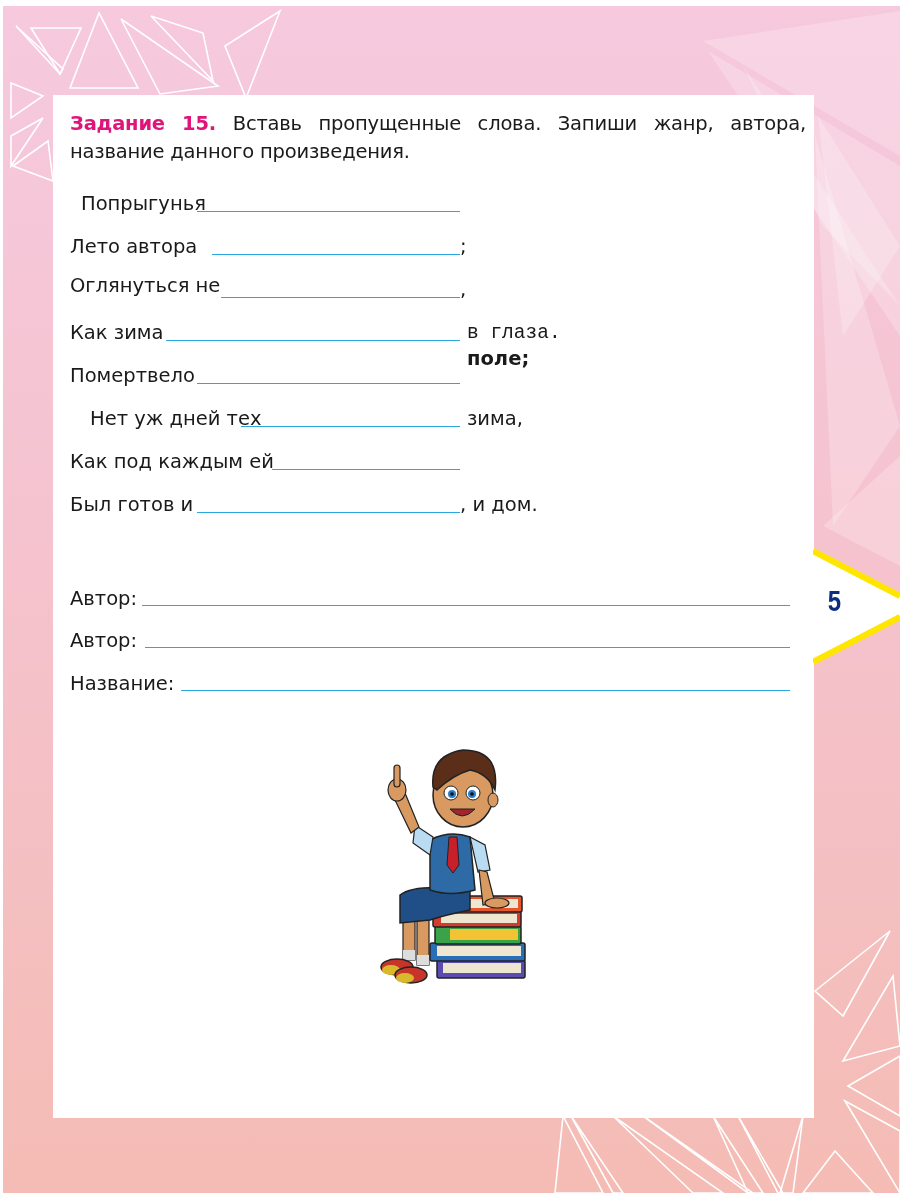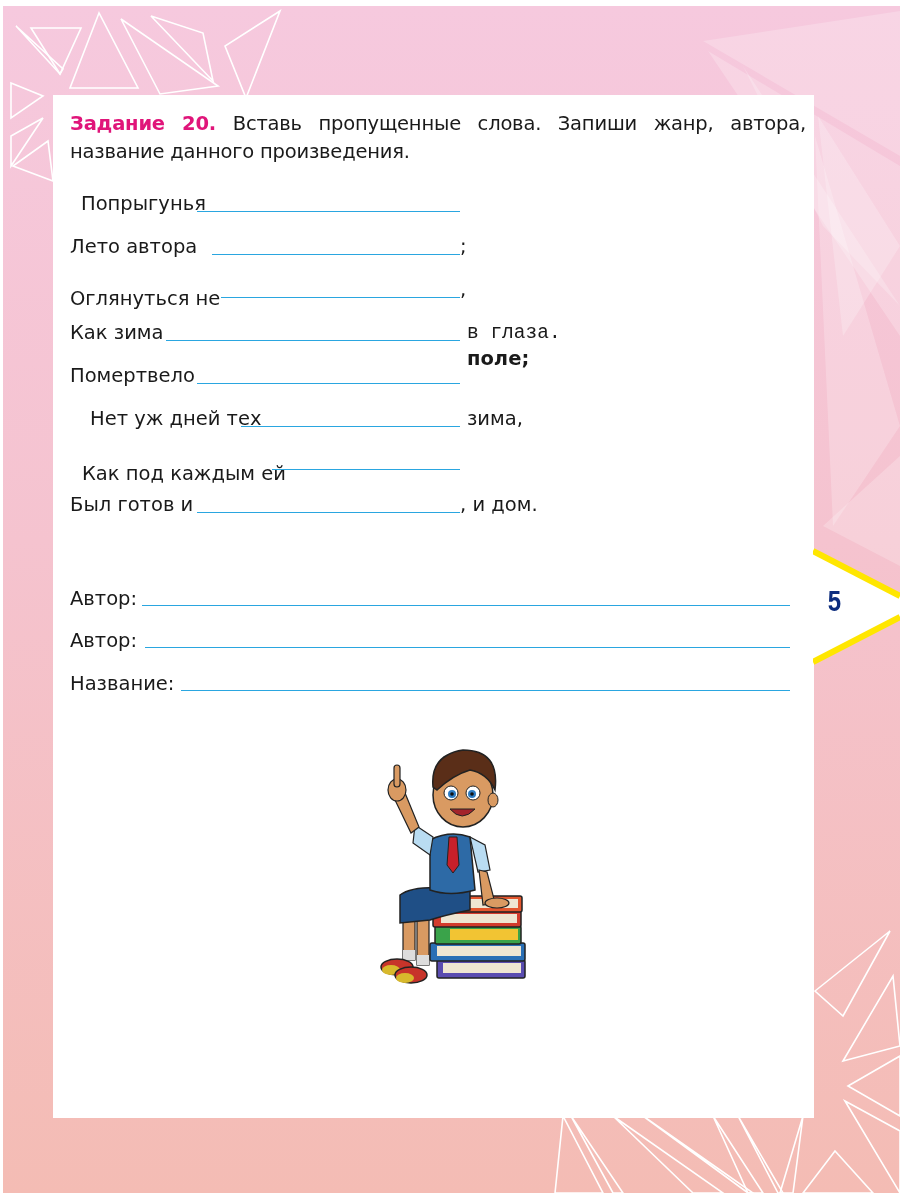--- a/index.html
+++ b/index.html
@@ -70,49 +70,49 @@
       <polygon points="735,1110 775,1187 780,1187"></polygon>
       <polygon points="800,1110 777,1187 790,1187"></polygon>
       <polygon points="832,1145 800,1187 870,1187"></polygon>
     </g>
   </svg>
 </div>
 
 <div class="card"></div>
 
 <div class="task-text">
-  <span class="task-num">Задание 20.</span>
+  <span class="task-num">Задание 15.</span>
   <span>Вставь пропущенные слова. Запиши жанр, автора, название данного произведения.</span>
 </div>
 
 <div>
   <div class="row" style="top:190px;margin-left:11px;"><span>Попрыгунья</span></div>
   <div class="blank" style="left:197px; top:211px; width:263px;"></div>
 
   <div class="row" style="top:233px;"><span>Лето автора</span></div>
   <div class="blank" style="left:212px; top:254px; width:248px;"></div>
   <span class="suffix" style="left:460px; top:233px;">;</span>
 
-  <div class="row" style="top:285px;"><span>Оглянуться не</span></div>
+  <div class="row" style="top:272px;"><span>Оглянуться не</span></div>
   <div class="blank" style="left:221px; top:297px; width:239px;"></div>
   <span class="suffix" style="left:460px; top:276px;">,</span>
 
   <div class="row" style="top:319px;"><span>Как зима</span></div>
   <div class="blank" style="left:166px; top:340px; width:294px;"></div>
   <span class="suffix" style="left:467px; top:319px;font-family:Liberation Mono, monospace;">в глаза.</span>
 
   <div class="row" style="top:362px;"><span>Помертвело</span></div>
   <div class="blank" style="left:197px; top:383px; width:263px;"></div>
   <span class="suffix" style="left:467px; top:345px;font-weight:bold;">поле;</span>
 
   <div class="row" style="top:405px;margin-left:20px;"><span>Нет уж дней тех</span></div>
   <div class="blank" style="left:241px; top:426px; width:219px;"></div>
   <span class="suffix" style="left:467px; top:405px;">зима,</span>
 
-  <div class="row" style="top:460px;margin-left:12px;"><span>Как под каждым ей</span></div>
+  <div class="row" style="top:448px;"><span>Как под каждым ей</span></div>
   <div class="blank" style="left:272px; top:469px; width:188px;"></div>
 
   <div class="row" style="top:491px;"><span>Был готов и</span></div>
   <div class="blank" style="left:197px; top:512px; width:263px;"></div>
   <span class="suffix" style="left:460px; top:491px;">, и дом.</span>
 </div>
 
 <div>
   <div class="row" style="top:585px;"><span>Автор:</span></div>
   <div class="blank" style="left:142px; top:605px; width:648px;"></div>

